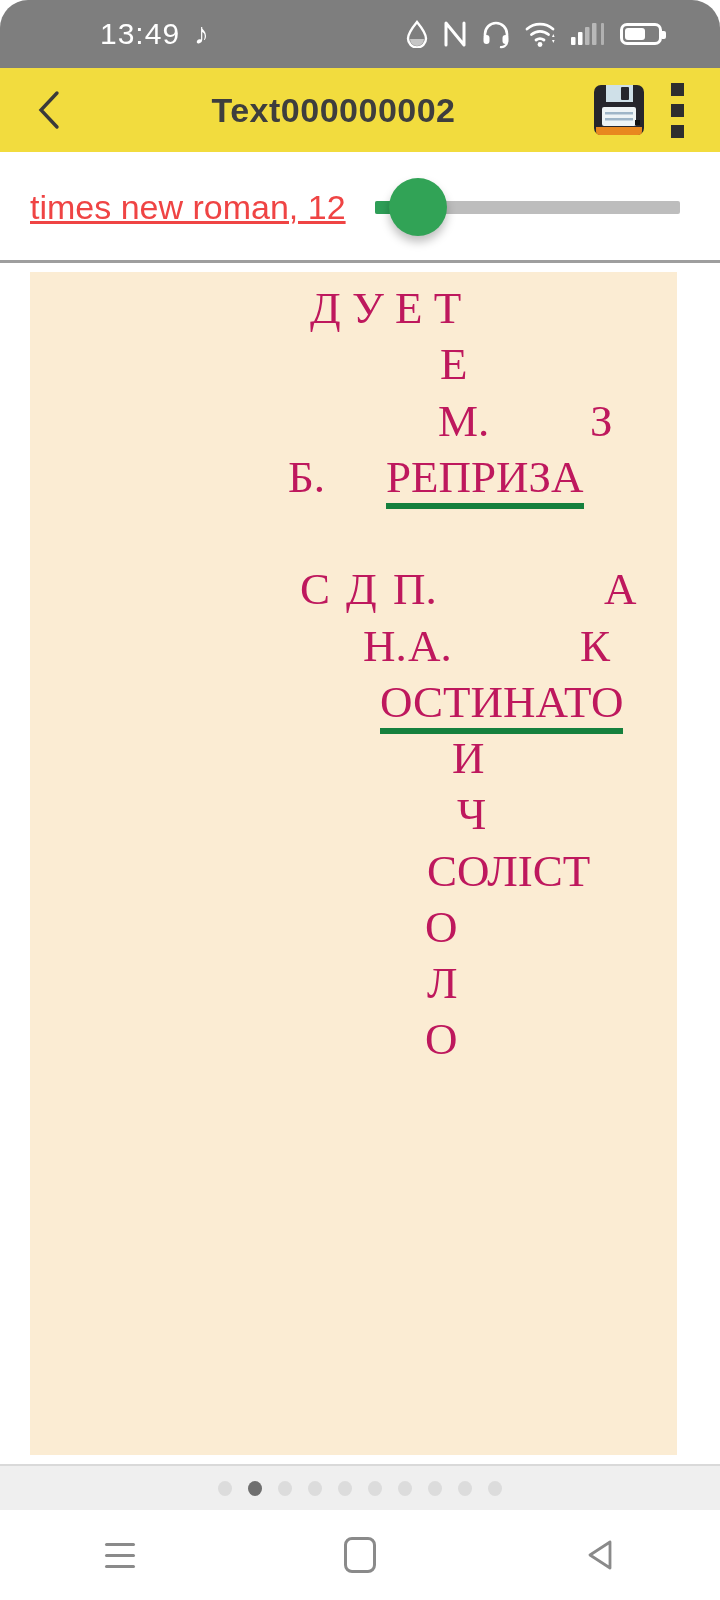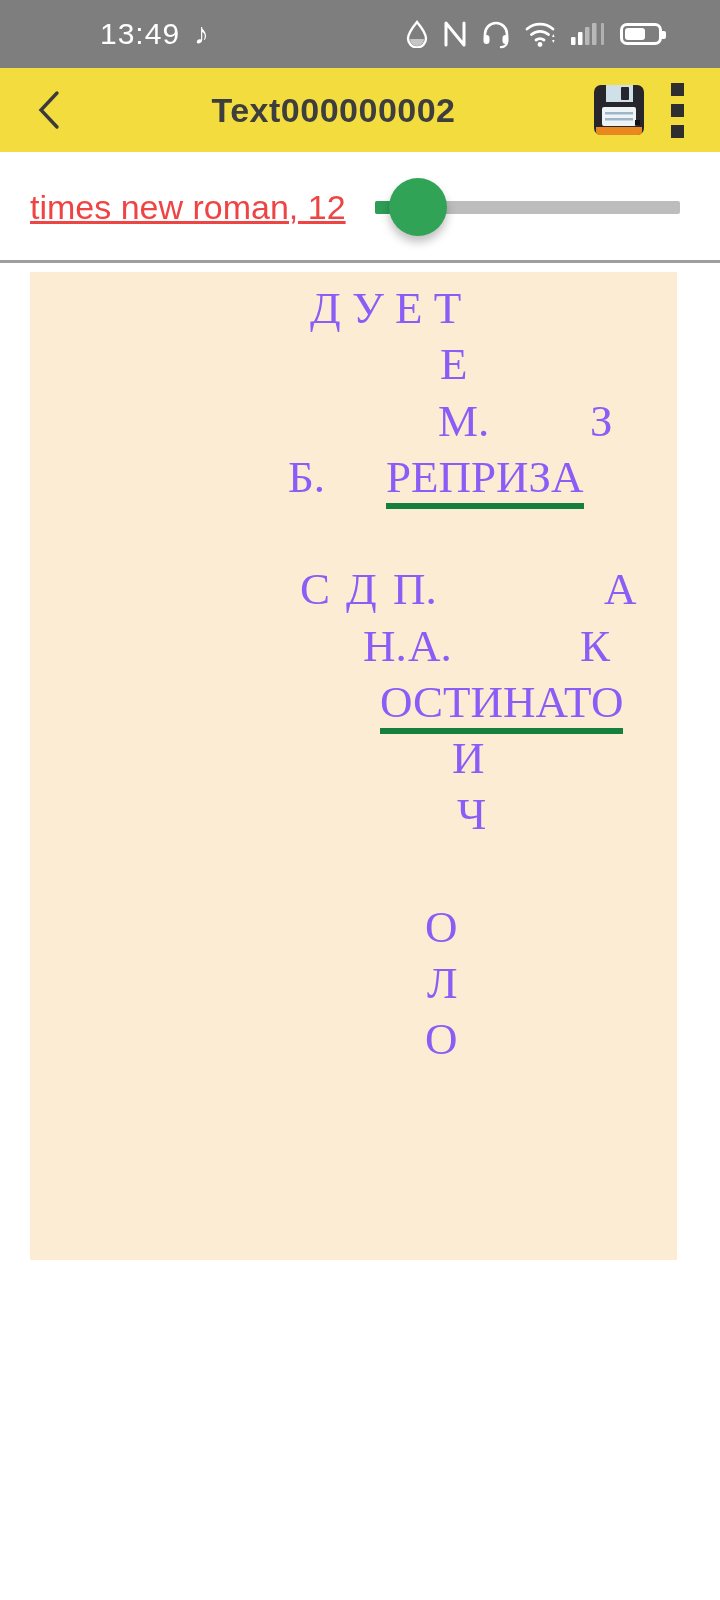--- a/index.html
+++ b/index.html
@@ -1,17 +1,17 @@
 <!DOCTYPE html>
 <html><head>
 <meta charset="utf-8">
 <style>
   html,body{margin:0;padding:0;background:#ffffff;}
-  .screen{position:relative;width:720px;height:1260px;overflow:hidden;
-          font-family:"Liberation Sans",sans-serif;background:#ffffff;}
+  .screen{position:relative;width:720px;height:1600px;overflow:hidden;
+          font-family:"Liberation Sans",sans-serif;background:#ffffff;border-radius:28px;}
 
   
   .status-bar{position:absolute;left:0;top:0;width:720px;height:68px;background:#7E7E7E;
               display:flex;align-items:center;justify-content:space-between;box-sizing:border-box;
               padding:0 58px 0 100px;color:#fff;}
   .sb-left{display:flex;align-items:center;gap:14px;}
   .sb-time{font-size:30px;letter-spacing:1px;}
   .sb-note{font-size:30px;}
   .sb-right{display:flex;align-items:center;gap:13px;}
   .sb-icon{display:inline-flex;align-items:center;}
@@ -38,21 +38,21 @@
   .slider .track{position:absolute;left:375px;top:49px;width:305px;height:13px;background:#BDBDBD;border-radius:2px;}
   .slider .track-fill{position:absolute;left:375px;top:49px;height:13px;background:#2E9E57;border-radius:2px;}
   .slider .thumb{position:absolute;top:26px;width:58px;height:58px;border-radius:50%;
                  background:#31A356;box-shadow:0 6px 10px rgba(0,0,0,0.25);}
 
   
   .content{position:absolute;left:0;top:263px;width:720px;height:1201px;background:#fff;}
   .doc-page{position:absolute;left:30px;top:9px;width:647px;height:1183px;background:#FBECD3;}
   .doc-line{position:absolute;left:0;width:647px;height:56px;}
   .doc-seg{position:absolute;font-family:"Liberation Serif","DejaVu Serif",serif;
-           font-size:45px;line-height:52px;color:#8b5cf6;white-space:pre;}
+           font-size:45px;line-height:52px;color:#be185d;white-space:pre;}
   .misspelled{border-bottom:6px solid #15803d;}
 
   
   .pager{position:absolute;left:0;top:1464px;width:720px;height:46px;background:#EFEFEF;
          border-top:2px solid #D9D9D9;box-sizing:border-box;
          display:flex;align-items:center;justify-content:center;gap:16px;}
   .dot{width:14px;height:15px;border-radius:50%;background:#DCDCDC;display:block;}
   .dot.active{background:#6F6F6F;}
 
   
@@ -185,20 +185,23 @@
         </div>
         <div class="doc-line" style="top: 404px;">
           <span class="doc-seg misspelled" style="left: 350px;">ОСТИНАТО</span>
         </div>
         <div class="doc-line" style="top: 460px;">
           <span class="doc-seg" style="left: 422px;">И</span>
         </div>
         <div class="doc-line" style="top: 516px;">
           <span class="doc-seg" style="left: 427px;">Ч</span>
         </div>
+        <div class="doc-line" style="top: 573px;">
+          <span class="doc-seg" style="left: 397px;">СОЛІСТ</span>
+        </div>
         <div class="doc-line" style="top: 629px;">
           <span class="doc-seg" style="left: 395px;">О</span>
         </div>
         <div class="doc-line" style="top: 685px;">
           <span class="doc-seg" style="left: 397px;">Л</span>
         </div>
         <div class="doc-line" style="top: 741px;">
           <span class="doc-seg" style="left: 395px;">О</span>
         </div>
       </div>

